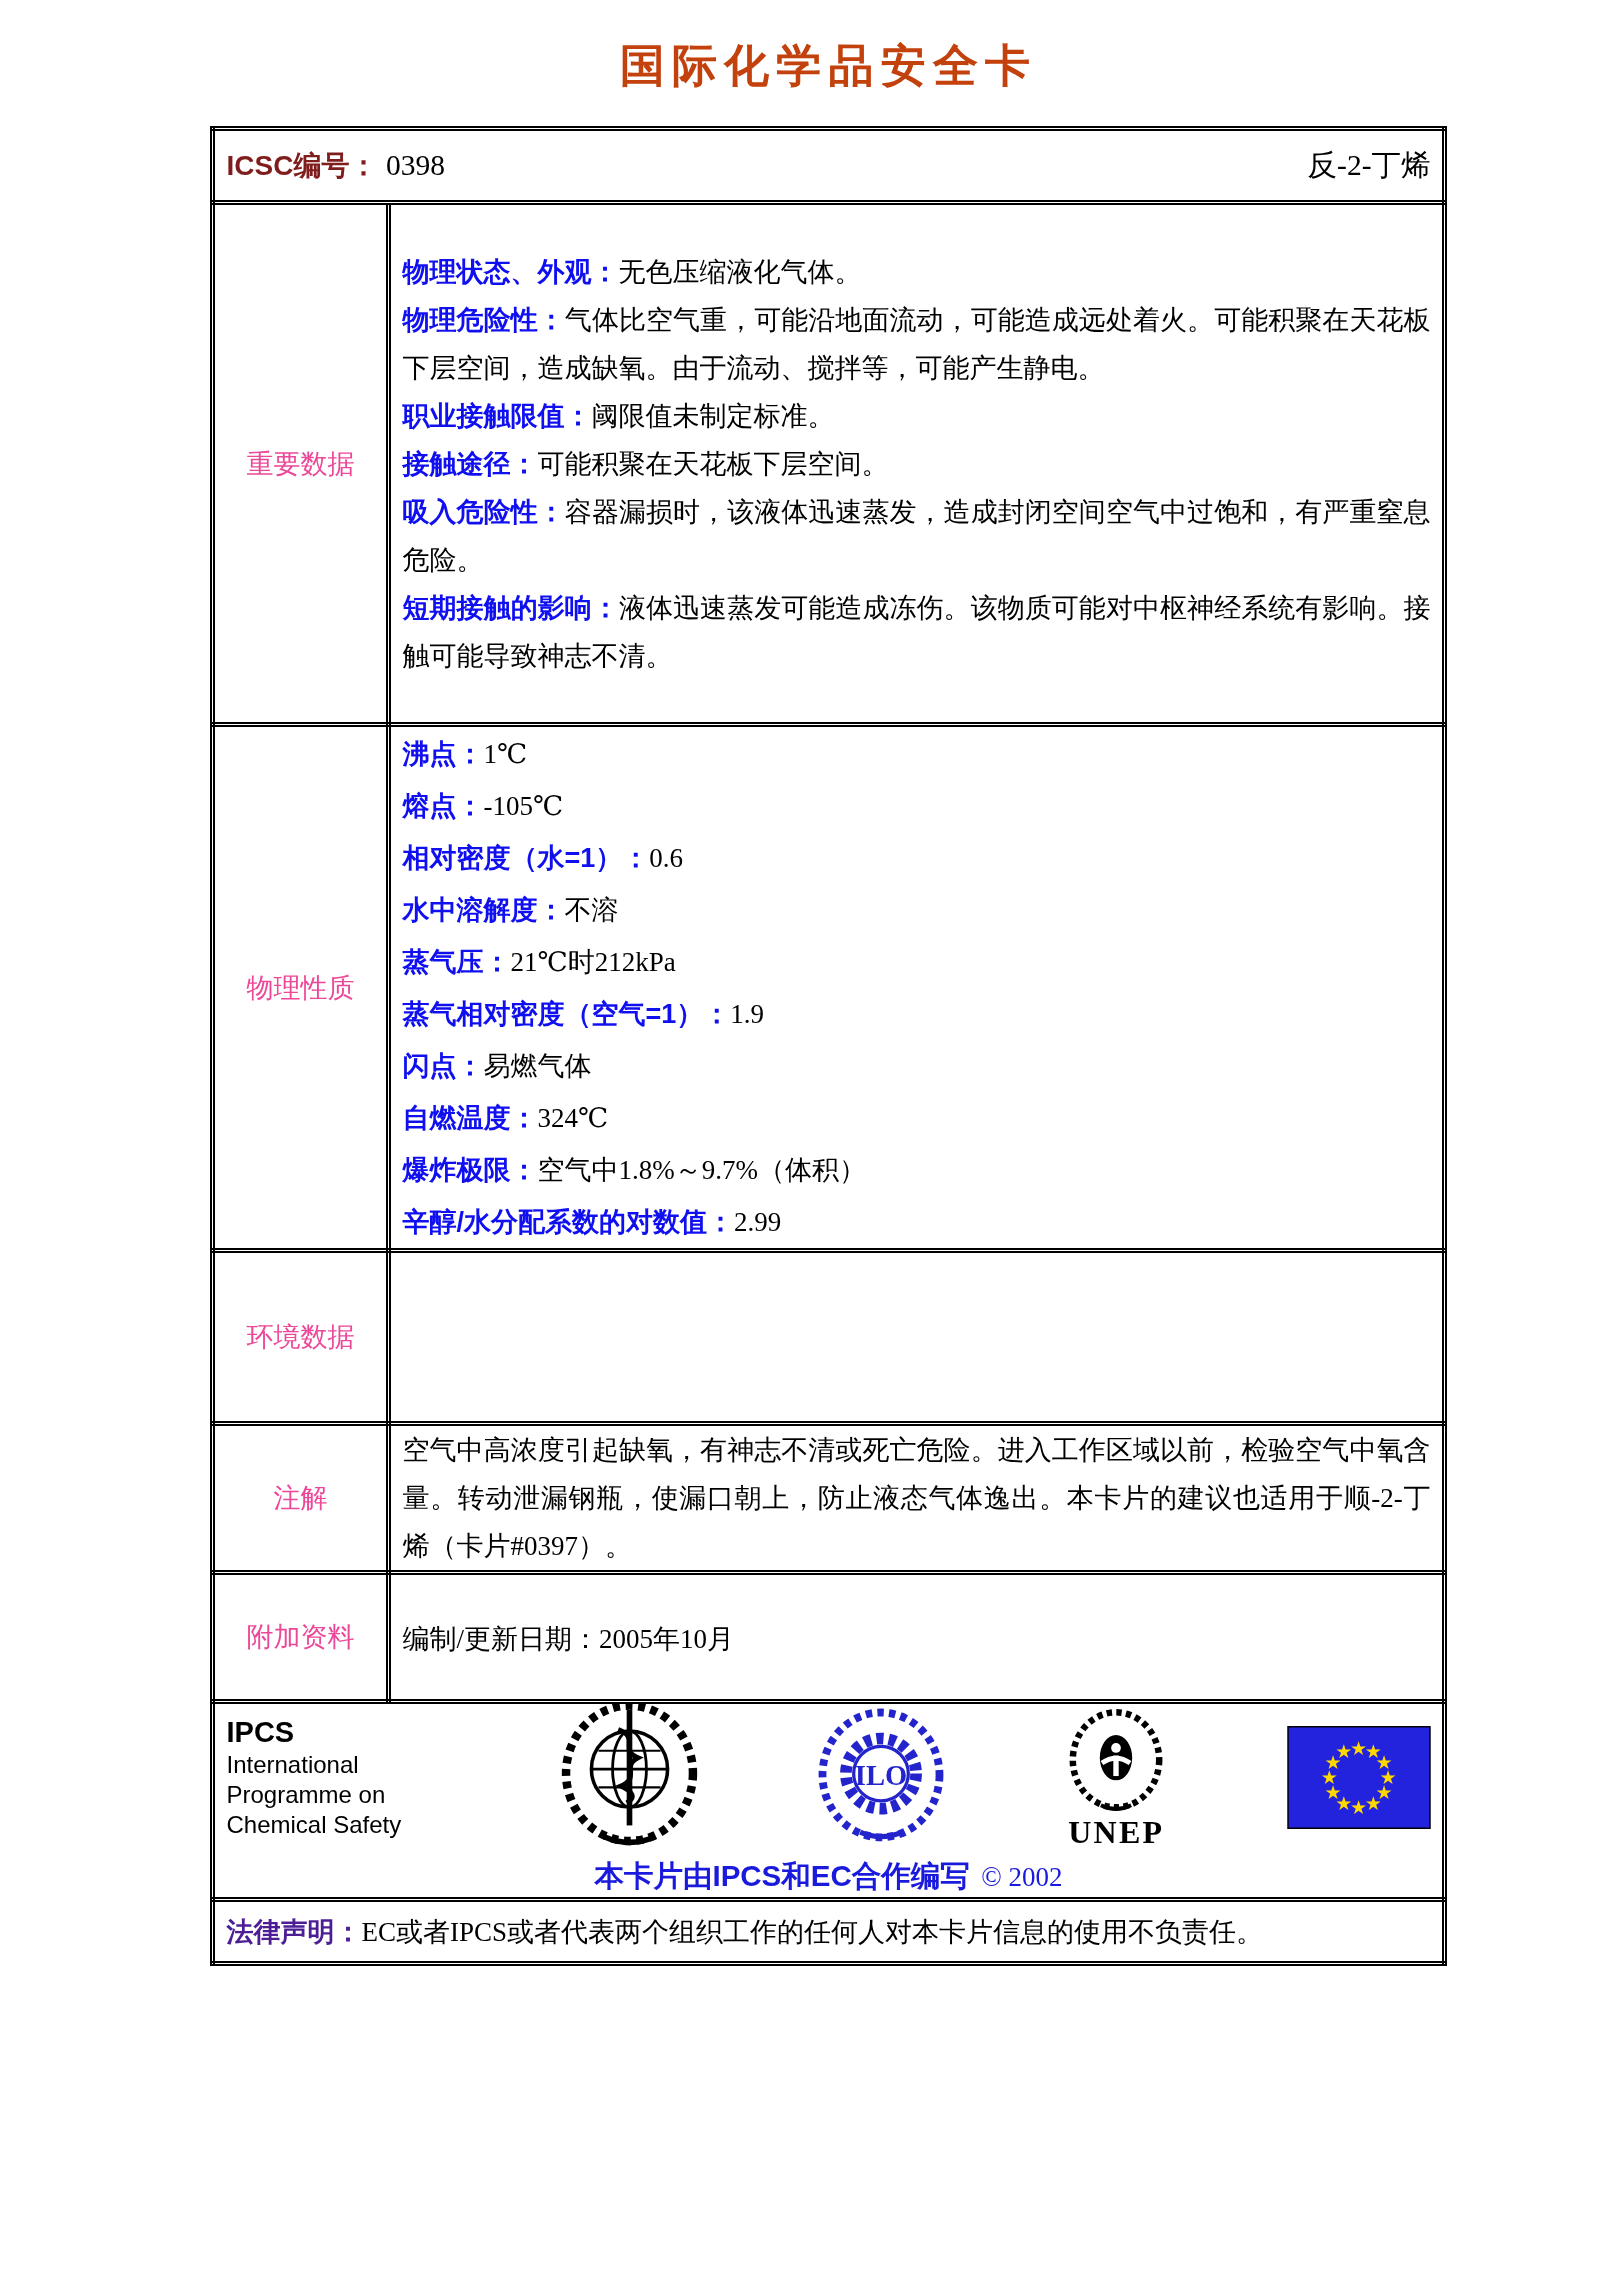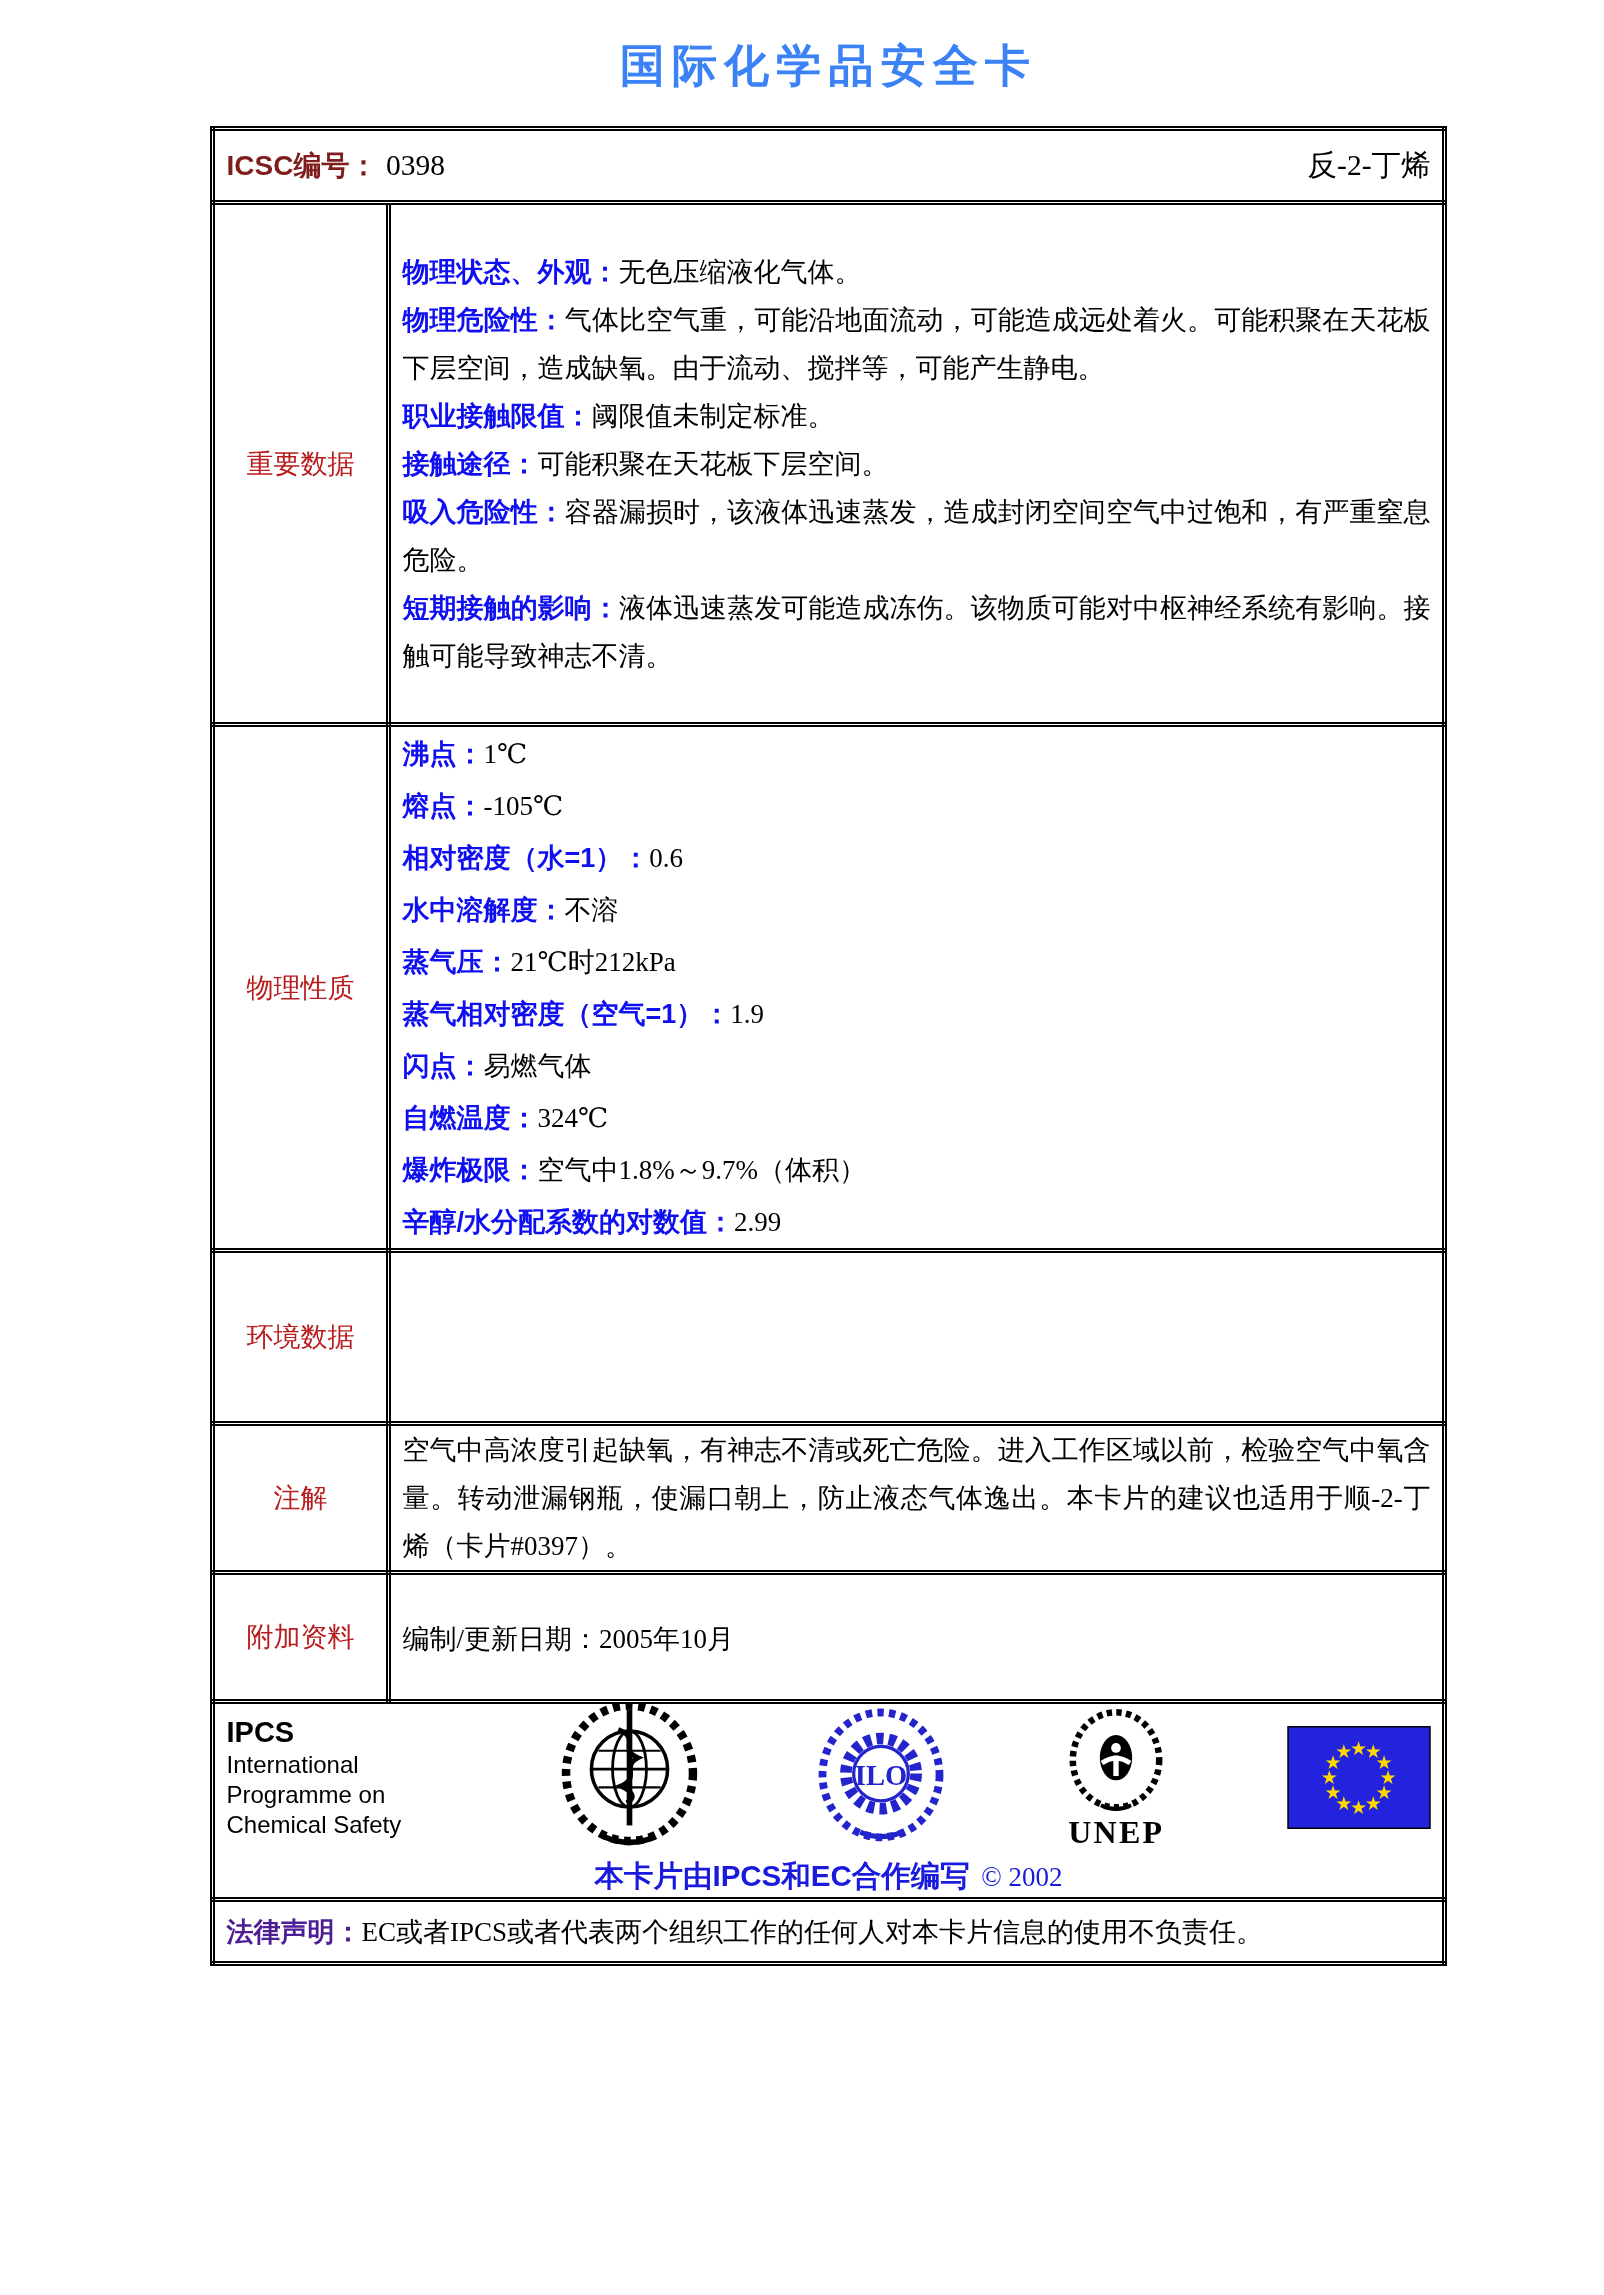--- a/index.html
+++ b/index.html
@@ -4,31 +4,31 @@
 <style>
   html,body{margin:0;padding:0;}
   body{
     width:1604px;height:2295px;background:#ffffff;
     font-family:"Liberation Serif","DejaVu Serif",serif;color:#000;
     position:relative;overflow:hidden;
   }
   .page{width:1237px;margin-left:210px;padding-top:36px;}
   .doc-title{
     margin:0 0 30px 0;text-align:center;
-    color:#3b82f6;font-weight:bold;font-size:45px;letter-spacing:7.2px;
+    color:#c2410c;font-weight:bold;font-size:45px;letter-spacing:7.2px;
     font-family:"DejaVu Serif","Liberation Serif",serif;
   }
   table.card{border-collapse:collapse;width:100%;table-layout:fixed;}
   table.card td{
     border:5px double #000;padding:0 11.5px;font-size:27px;vertical-align:middle;
     background:#fff;
   }
   col.c-label{width:176px;}
   td.sec-label{
-    text-align:center;padding:0 2.9px;color:#b91c1c;
+    text-align:center;padding:0 2.9px;color:#ec4899;
     font-family:"Liberation Sans","DejaVu Sans",sans-serif;font-size:29.5px;
   }
   
   .hdr-flex{display:flex;justify-content:space-between;align-items:center;}
   .icsc-label{
     color:#7f1d1d;font-weight:bold;font-size:28px;
     font-family:"Liberation Sans","DejaVu Sans",sans-serif;
   }
   .icsc-num{font-size:29.5px;margin-left:8.6px;}
   .chem-name{font-size:29.5px;}

